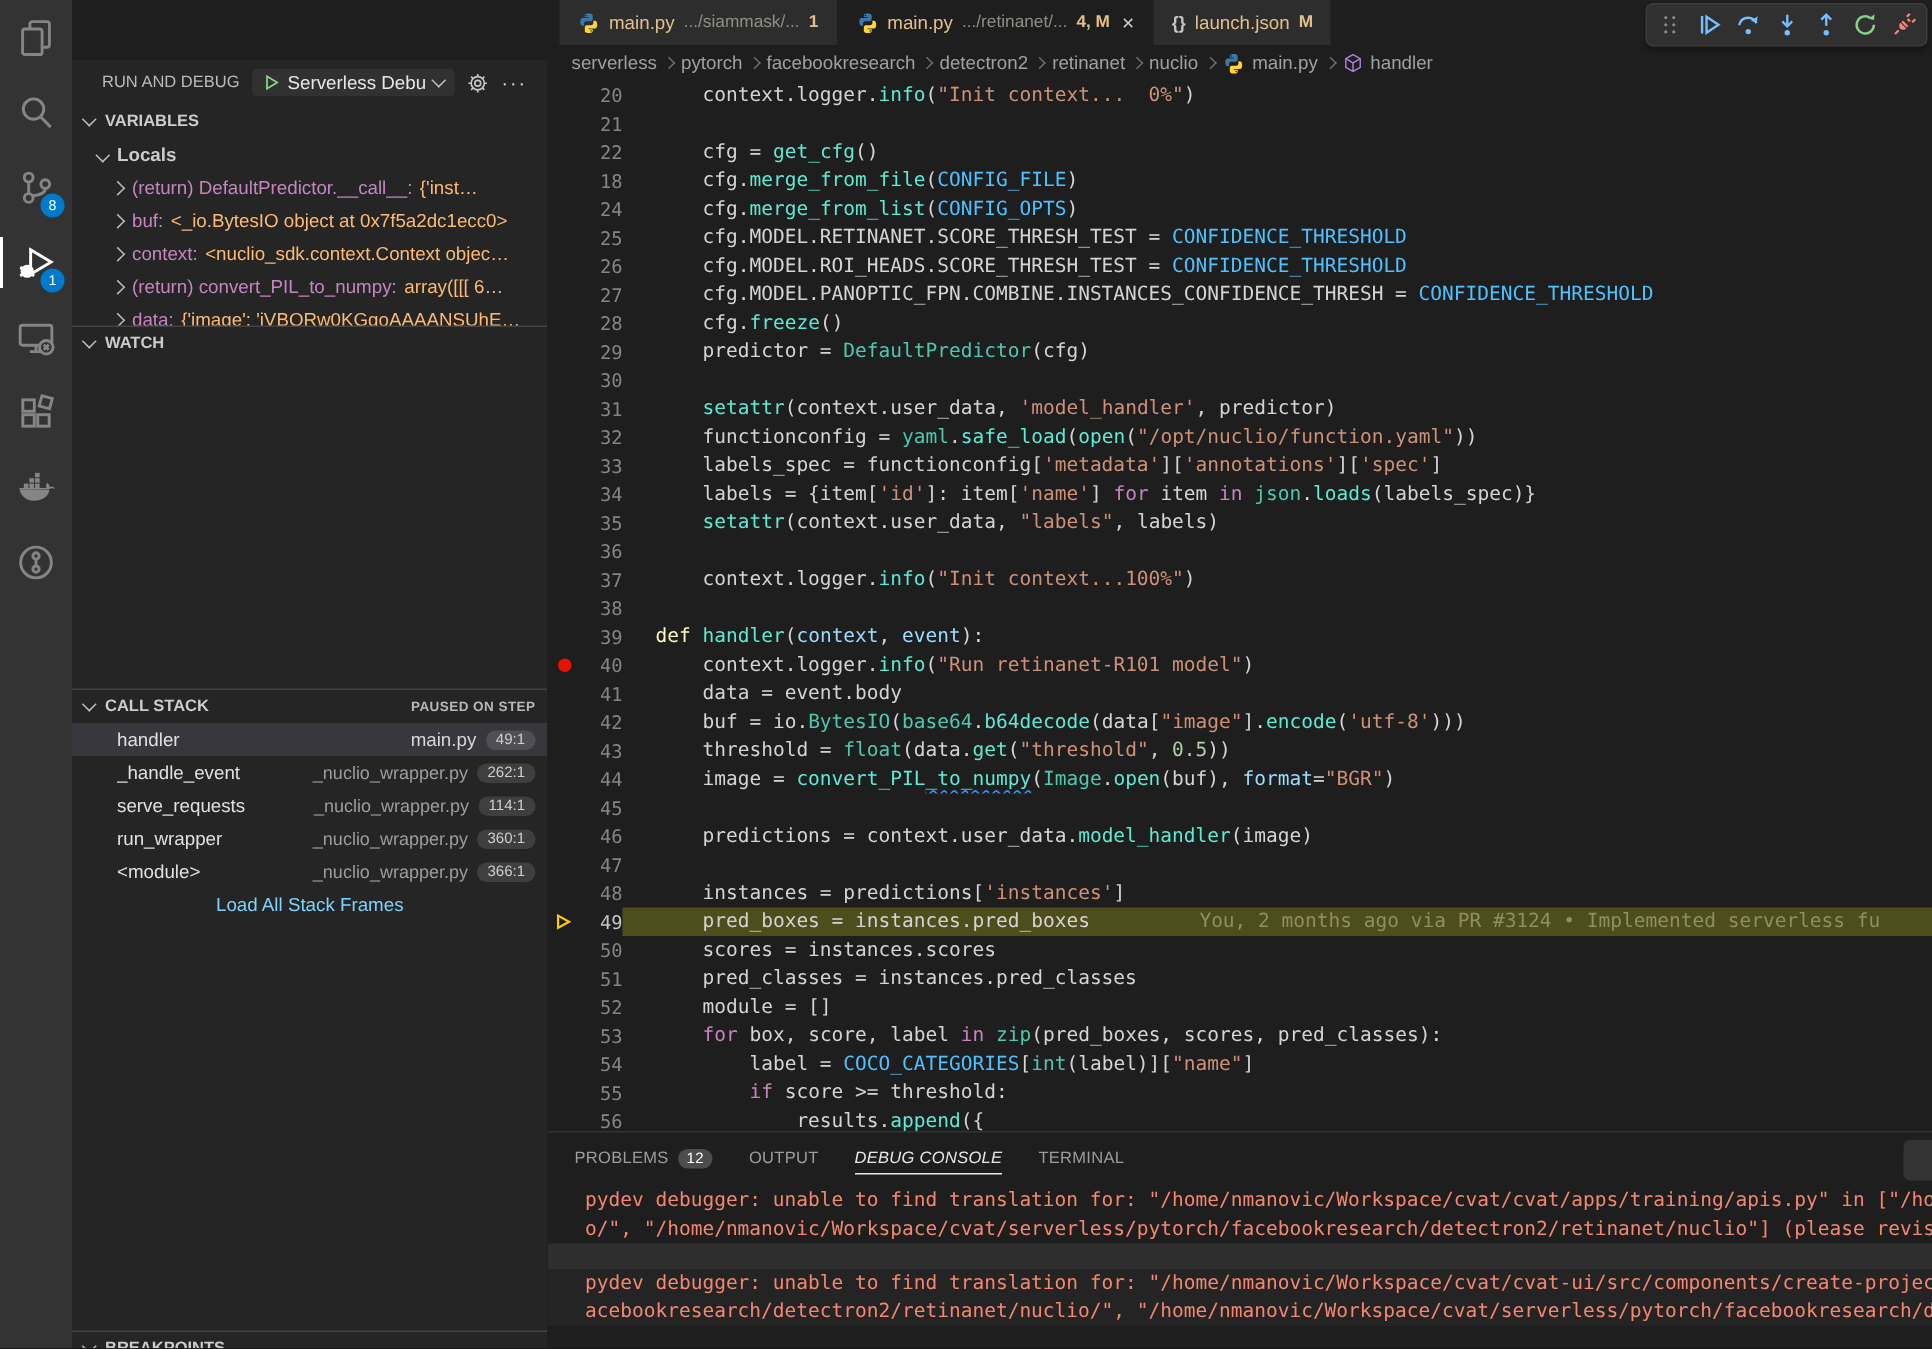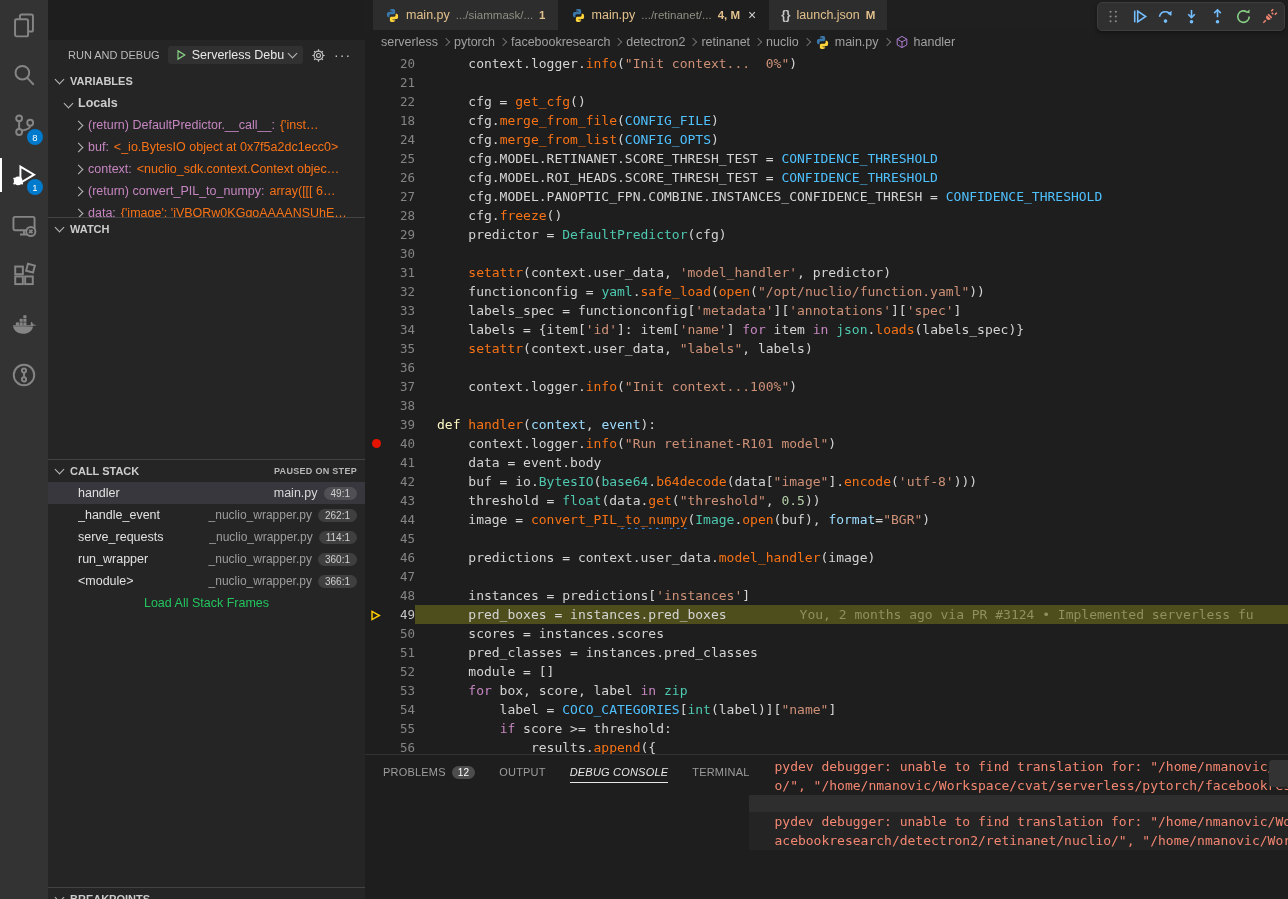--- a/index.html
+++ b/index.html
@@ -27,29 +27,29 @@
   .chev.down{transform:rotate(45deg);margin-top:-3px;}
   .chev.right{transform:rotate(-45deg);}
   .sec{overflow:hidden;}
   .sec+.sec{border-top:1px solid rgba(204,204,204,.18);}
   .sec-head{height:22px;display:flex;align-items:center;gap:7px;padding:0 8px;font-size:11px;font-weight:bold;color:#cccccc;cursor:pointer;}
   .sec-head .status{margin-left:auto;font-size:9px;font-weight:bold;color:#b8b8b8;letter-spacing:.3px;}
   .tree-row{height:22px;display:flex;align-items:center;white-space:nowrap;overflow:hidden;cursor:pointer;}
   .tree-row .chev{margin:0 6px 0 0;}
   .vrow{padding-left:27px;}
   .vname{color:#c586c0;margin-right:5px;}
-  .vval{color:#f97316;}
+  .vval{color:#fdba74;}
   .locals{padding-left:17px;font-weight:bold;}
   .frame{padding:0 8px 0 30px;display:flex;align-items:center;gap:6px;}
   .frame.sel{background:#37373d;}
   .fname{flex:1;color:#e0e0e0;white-space:nowrap;overflow:hidden;}
   .ffile{color:#9d9d9d;font-size:12px;}
   .frame.sel .ffile{color:#d7d7d7;font-size:12.5px;}
   .fpos{background:rgba(255,255,255,.12);border-radius:9px;padding:1px 7px;font-size:10px;color:#cfcfcf;}
-  .loadlink{height:22px;display:flex;align-items:center;justify-content:center;color:#22c55e;cursor:pointer;}
+  .loadlink{height:22px;display:flex;align-items:center;justify-content:center;color:#7dd3fc;cursor:pointer;}
   .bprow{height:22px;display:flex;align-items:center;gap:8px;padding-left:27px;cursor:pointer;}
   .cb{width:13px;height:13px;border-radius:3px;background:#e2e2e2;position:relative;flex:none;}
   .cb.checked{background:#1284d8;}
   .cb.checked::after{content:"";position:absolute;left:4.2px;top:1.5px;width:3.5px;height:7px;border:solid #fff;border-width:0 1.8px 1.8px 0;transform:rotate(45deg);}
   
   .main{flex:1;min-width:0;display:flex;flex-direction:column;position:relative;}
   .tabbar{height:30px;flex:none;background:#1f1f1f;display:flex;align-items:stretch;padding-left:8px;}
   .tab{display:flex;align-items:center;gap:6px;padding:0 12px;background:#2d2d2d;border-right:1px solid #1e1e1e;cursor:pointer;font-size:12.5px;white-space:nowrap;}
   .tab.active{background:#1e1e1e;}
   .tab .t-label{color:#e2c08d;}
@@ -67,29 +67,29 @@
   .code-line{display:flex;height:19px;line-height:19px;}
   .g-ico{width:22px;flex:none;display:flex;align-items:center;justify-content:center;}
   .g-num{width:28px;flex:none;text-align:right;color:#858585;font-size:12.5px;}
   .code-line.cur .g-num{color:#c6c6c6;}
   .l-body{flex:1;display:flex;padding-left:22px;white-space:pre;overflow:hidden;}
   .code-line.cur .l-body{background:#4e4d1c;}
   .bp-dot{width:9px;height:9px;border-radius:50%;background:#e51400;}
   .cur-arrow{width:13px;height:13px;}
   .blame{color:#90905f;margin-left:73px;white-space:pre;}
   .tk-p{color:#d4d4d4}.tk-kd{color:#fef9c3}.tk-kc{color:#c586c0}.tk-s{color:#ce9178}
-  .tk-c{color:#4fc1ff}.tk-t{color:#4ec9b0}.tk-f{color:#f97316}.tk-v{color:#9cdcfe}.tk-n{color:#b5cea8}
+  .tk-c{color:#4fc1ff}.tk-t{color:#4ec9b0}.tk-f{color:#5eead4}.tk-v{color:#9cdcfe}.tk-n{color:#b5cea8}
   .sq{text-decoration:underline wavy #3794ff 1px;text-underline-offset:3px;}
   
   .dbg-toolbar{position:absolute;top:2px;right:3px;height:27px;display:flex;align-items:center;gap:2px;
                background:#303031;border:1px solid #3d3d3d;border-radius:5px;padding:0 3px;box-shadow:0 2px 5px rgba(0,0,0,.35);z-index:5;}
   .dbg-btn{width:24px;height:24px;display:flex;align-items:center;justify-content:center;cursor:pointer;border-radius:4px;}
   .dbg-btn svg{width:17px;height:17px;}
   
-  .panel{height:144px;flex:none;background:#1e1e1e;border-top:1px solid #333;display:flex;flex-direction:row;position:relative;}
+  .panel{height:144px;flex:none;background:#1e1e1e;border-top:1px solid #333;display:flex;flex-direction:column;position:relative;}
   .panel-tabs{height:34px;flex:none;display:flex;align-items:center;gap:24px;padding-left:18px;font-size:11px;color:#9d9d9d;letter-spacing:.2px;}
   .ptab{display:flex;align-items:center;gap:6px;cursor:pointer;height:100%;position:relative;}
   .ptab.active{color:#e7e7e7;font-style:italic;}
   .ptab.active::after{content:"";position:absolute;left:0;right:0;bottom:6px;height:1px;background:#e7e7e7;}
   .pbadge{background:#4d4d4d;color:#fff;border-radius:9px;padding:1px 6px;font-size:10px;}
   .panel-cut{position:absolute;right:0;top:5px;width:19px;height:27px;background:#333334;border-radius:4px 0 0 4px;}
   .console{flex:1;overflow:hidden;font-family:"DejaVu Sans Mono","Liberation Mono",monospace;font-size:13px;color:#f48771;padding-top:2px;}
   .c-line{height:19px;line-height:19px;padding-left:25px;white-space:pre;overflow:hidden;}
   .c-sep{height:17px;background:#2e2e2e;}
   .c-block.alt{background:#242425;}
@@ -603,21 +603,21 @@
           <span class="l-body"><span class="tk-p">    pred_classes = instances.pred_classes</span></span>
         </div>
         <div class="code-line">
           <span class="g-ico"></span>
           <span class="g-num">52</span>
           <span class="l-body"><span class="tk-p">    module = []</span></span>
         </div>
         <div class="code-line">
           <span class="g-ico"></span>
           <span class="g-num">53</span>
-          <span class="l-body"><span class="tk-p">    </span><span class="tk-kc">for</span><span class="tk-p"> box, score, label </span><span class="tk-kc">in</span><span class="tk-p"> </span><span class="tk-t">zip</span></span>
+          <span class="l-body"><span class="tk-p">    </span><span class="tk-kc">for</span><span class="tk-p"> box, score, label </span><span class="tk-kc">in</span><span class="tk-p"> </span><span class="tk-t">zip</span><span class="tk-p">(pred_boxes, scores, pred_classes):</span></span>
         </div>
         <div class="code-line">
           <span class="g-ico"></span>
           <span class="g-num">54</span>
           <span class="l-body"><span class="tk-p">        label = </span><span class="tk-c">COCO_CATEGORIES</span><span class="tk-p">[</span><span class="tk-t">int</span><span class="tk-p">(label)][</span><span class="tk-s">"name"</span><span class="tk-p">]</span></span>
         </div>
         <div class="code-line">
           <span class="g-ico"></span>
           <span class="g-num">55</span>
           <span class="l-body"><span class="tk-p">        </span><span class="tk-kc">if</span><span class="tk-p"> score &gt;= threshold:</span></span>

